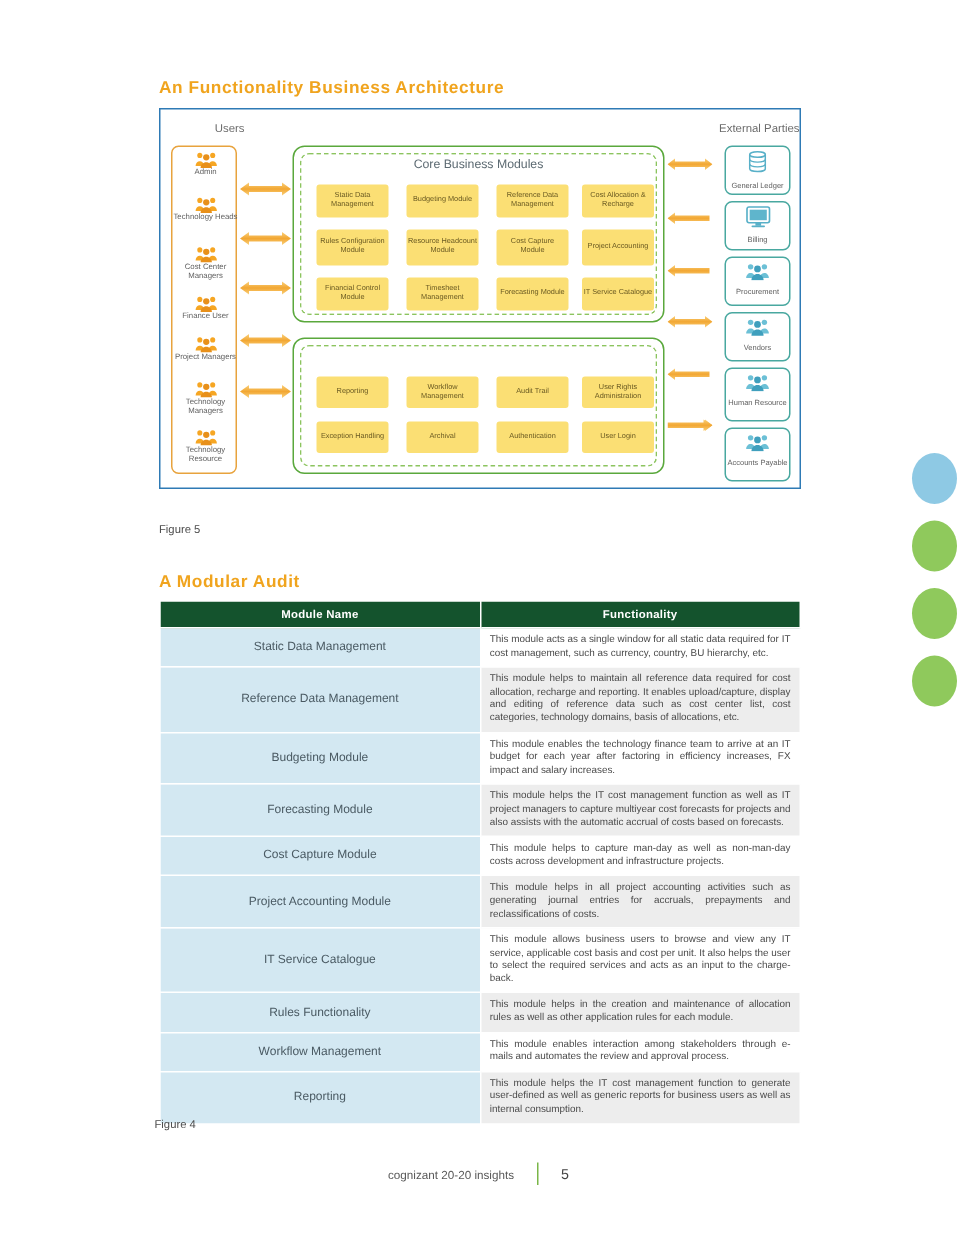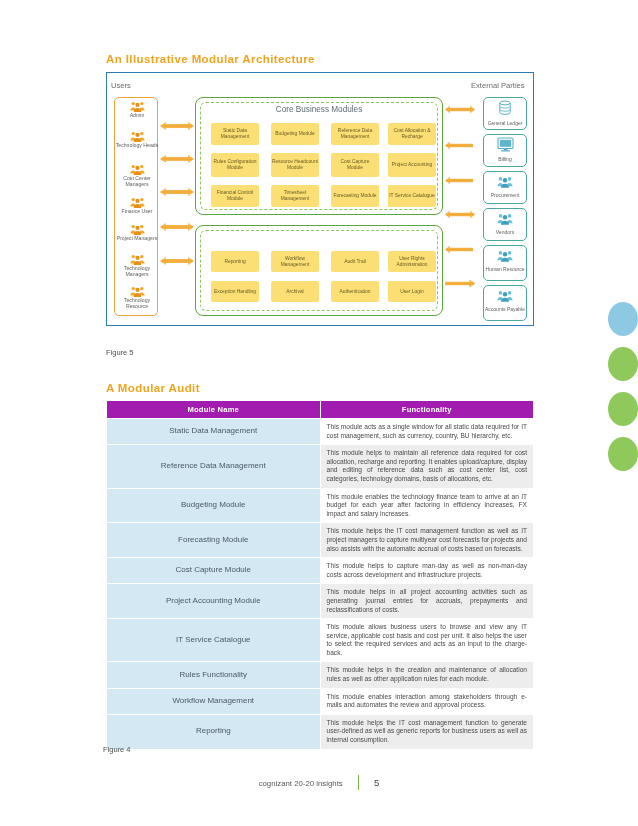--- a/index.html
+++ b/index.html
@@ -41,21 +41,21 @@
     position: absolute;
     left: 106px; top: 72px;
     width: 428px; height: 254px;
     border: 1px solid #2e7ab5;
     background: #ffffff;
   }
   .col-label {
     position: absolute;
     font-size: 7.6px;
     color: #6b6b6b;
-    text-align: left;
+    text-align: right;
     white-space: nowrap;
   }
 
   
   #users-box {
     position: absolute;
     left: 7px; top: 24px;
     width: 44px; height: 219px;
     border: 1.2px solid #e8a33d;
     border-radius: 5px;
@@ -139,21 +139,21 @@
 
   
   #mod-table {
     position: absolute;
     left: 106px; top: 400px;
     width: 428px;
     border-collapse: collapse;
     table-layout: fixed;
   }
   #mod-table th {
-    background: #a21caf;
+    background: #14532d;
     color: #ffffff;
     font-size: 7.6px;
     font-weight: bold;
     padding: 4px 2px;
     border: 1px solid #ffffff;
     letter-spacing: .2px;
     margin-top: 28px;
   }
   #mod-table td.mname {
     background: #d3e8f2;
@@ -200,21 +200,21 @@
 </head>
 <body>
 
 <div id="page">
 
   <div class="deco-circle deco-blue" style="top:302px;"></div>
   <div class="deco-circle deco-green" style="top:347px;"></div>
   <div class="deco-circle deco-green" style="top:392px;"></div>
   <div class="deco-circle deco-green" style="top:437px;"></div>
 
-  <div class="section-heading" style="left:106px; top:53px;">An Illustrative Modular Architecture</div>
+  <div class="section-heading" style="left:106px; top:53px;">An Functionality Business Architecture</div>
 
   <div id="arch">
 
     <div class="col-label" style="left:4px; top:8px; width:52px;">Users</div>
     <div class="col-label" style="left:364px; top:8px; width:62px;">External Parties</div>
 
     <div id="users-box">
 
       <div class="user-item" style="top:3px;">
         <svg class="people-icon" width="15" height="11" viewBox="0 0 15 11">

